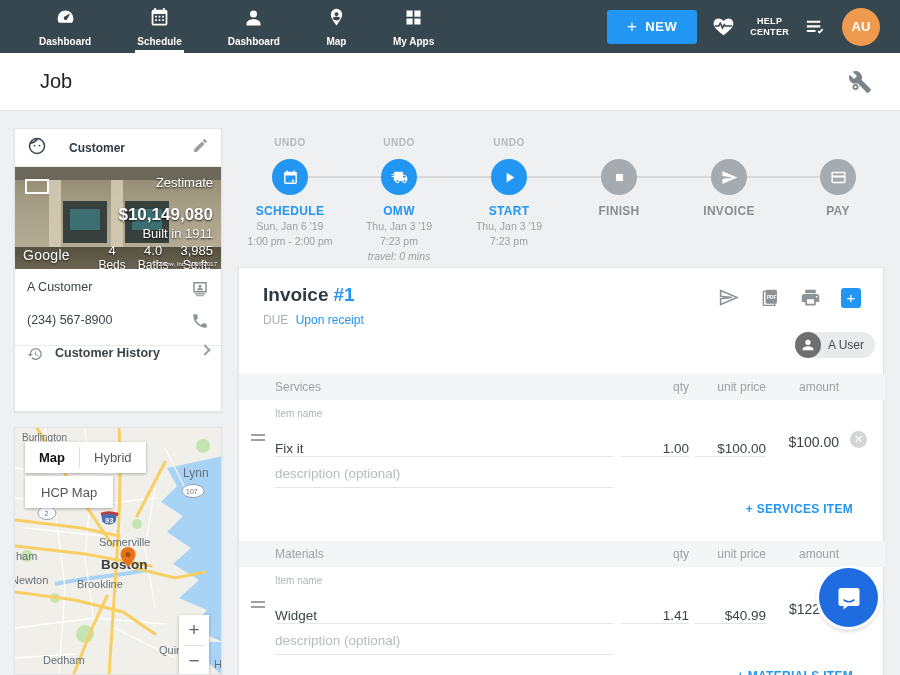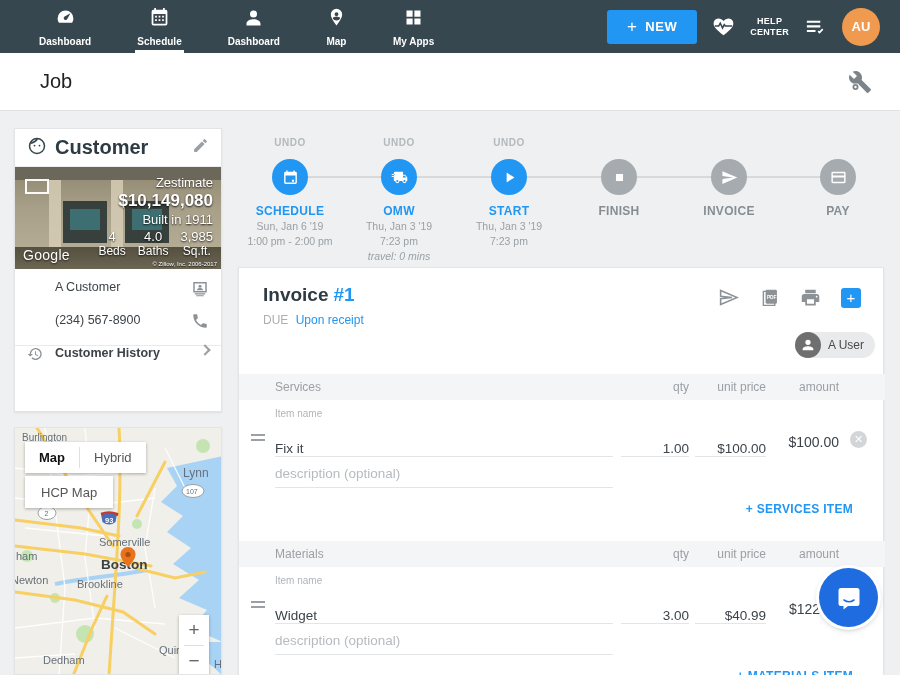--- a/index.html
+++ b/index.html
@@ -32,40 +32,40 @@
   .page-title { font-size:20px; color:#212121; }
   .job-tools svg { width:24px; height:24px; fill:#7d8489; display:block; cursor:pointer; }
 
   
   .card { position:absolute; background:#fff; border:1px solid #e2e4e5; box-shadow:0 1px 2px rgba(0,0,0,.07); }
 
   
   .customer-card { left:14px; top:128px; width:208px; height:284px; }
   .cust-head { height:38px; display:flex; align-items:center; padding:0 12px; border-bottom:1px solid #eee; }
   .cust-head svg { width:20px; height:20px; }
-  .cust-head .title { flex:1; margin-left:8px; font-size:20px; font-weight:bold; color:#2e3b42; }
+  .cust-head .title { flex:1; margin-left:22px; font-size:12px; font-weight:bold; color:#2e3b42; }
   .pencil svg { width:17px; height:17px; fill:#9aa0a6; cursor:pointer; }
   .photo { position:relative; height:102px; overflow:hidden;
            background:linear-gradient(180deg,#6b675a 0%,#6b675a 13%,#978e78 13%,#a89f89 40%,#b4ab94 78%,#55503f 78.5%,#6b6552 100%);padding-left:32px; }
   .photo .pilaster { position:absolute; top:13px; bottom:22px; width:12px; background:#d6cdb5; opacity:.85; }
   .photo .win { position:absolute; top:34px; height:42px; background:#37403d; }
   .photo .win::after { content:""; position:absolute; left:15%; right:15%; top:20%; bottom:30%; background:#3f7a80; opacity:.8; }
   .sv-icon { position:absolute; left:10px; top:12px; width:24px; height:15px; border:2px solid #fff; opacity:.95; }
   .photo-text { position:absolute; top:8px; right:8px; text-align:right; color:#fff; text-shadow:0 1px 2px rgba(0,0,0,.85); }
   .zest-label { font-size:13px; }
-  .zest-value { font-size:17px; font-weight:bold; margin-top:1px; }
+  .zest-value { font-size:17px; font-weight:bold; margin-top:15px; }
   .zest-built { font-size:13px; margin-top:1px; }
   .zest-stats { display:flex; gap:12px; justify-content:flex-end; margin-top:2px; }
   .zest-stats .stat { text-align:center; }
   .zest-stats .v { font-size:13px; }
   .zest-stats .l { font-size:12px; }
   .google-logo { position:absolute; left:8px; bottom:6px; color:#fff; font-size:14px; letter-spacing:.3px; text-shadow:0 1px 2px rgba(0,0,0,.7); }
   .photo-copy { position:absolute; right:4px; bottom:2px; color:#fff; font-size:6px; text-shadow:0 1px 1px rgba(0,0,0,.8); }
   .cust-rows { padding:10px 12px 0 12px; }
-  .cust-row { display:flex; align-items:flex-start; justify-content:space-between; margin-bottom:11px;margin-left:28px; }
+  .cust-row { display:flex; align-items:flex-start; justify-content:space-between; margin-bottom:11px; }
   .cust-row .txt { font-size:12.5px; color:#3c4348; line-height:16px; }
   .cust-row svg { width:18px; height:18px; fill:#8d9297; flex:none; }
   .hist-row { border-top:1px solid #e8eaeb; height:36px; display:flex; padding:0 12px; cursor:pointer; }
   .hist-row svg.hist { width:16px; height:16px; fill:#8d9297; }
   .hist-row .txt { flex:1; margin-left:12px; font-size:12.5px; font-weight:bold; color:#3c4348; }
   .chev { width:8px; height:8px; border-right:2px solid #9aa0a6; border-top:2px solid #9aa0a6; transform:rotate(45deg); }
 
   
   .map-card { left:14px; top:427px; width:208px; height:248px; overflow:hidden; }
   .map-card svg.map { display:block; }
@@ -478,21 +478,21 @@
       <span class="cq">qty</span>
       <span class="cu">unit price</span>
       <span class="ca">amount</span>
     </div>
     <div class="drag" style="top:333px">
         <i></i>
         <i></i>
       </div>
     <div class="item-label" style="top:307px">Item name</div>
     <div class="fld" style="left:36px;top:324px;width:338px">Widget</div>
-    <div class="fld r" style="left:382px;top:324px;width:68px">3.00</div>
+    <div class="fld r" style="left:382px;top:324px;width:68px">1.41</div>
     <div class="fld r" style="left:456px;top:324px;width:71px">$40.99</div>
     <div class="amt" style="left:550px;top:324px;width:90px">$122.97</div>
     <div class="desc" style="top:359px">description (optional)</div>
     <div class="add-link" style="top:401px">+ MATERIALS ITEM</div>
   </div>
 
   <div class="chat-fab">
     <svg width="30" height="30" viewBox="0 0 30 30">
       <path d="M7 5h16a2.5 2.5 0 0 1 2.5 2.5v13A2.5 2.5 0 0 1 23 23h-9l-4.5 3.5V23H7a2.5 2.5 0 0 1-2.5-2.5v-13A2.5 2.5 0 0 1 7 5z" fill="#fff"></path>
       <path d="M10 17c3.2 2.2 6.8 2.2 10 0" fill="none" stroke="#1f6be0" stroke-width="1.6" stroke-linecap="round"></path>

